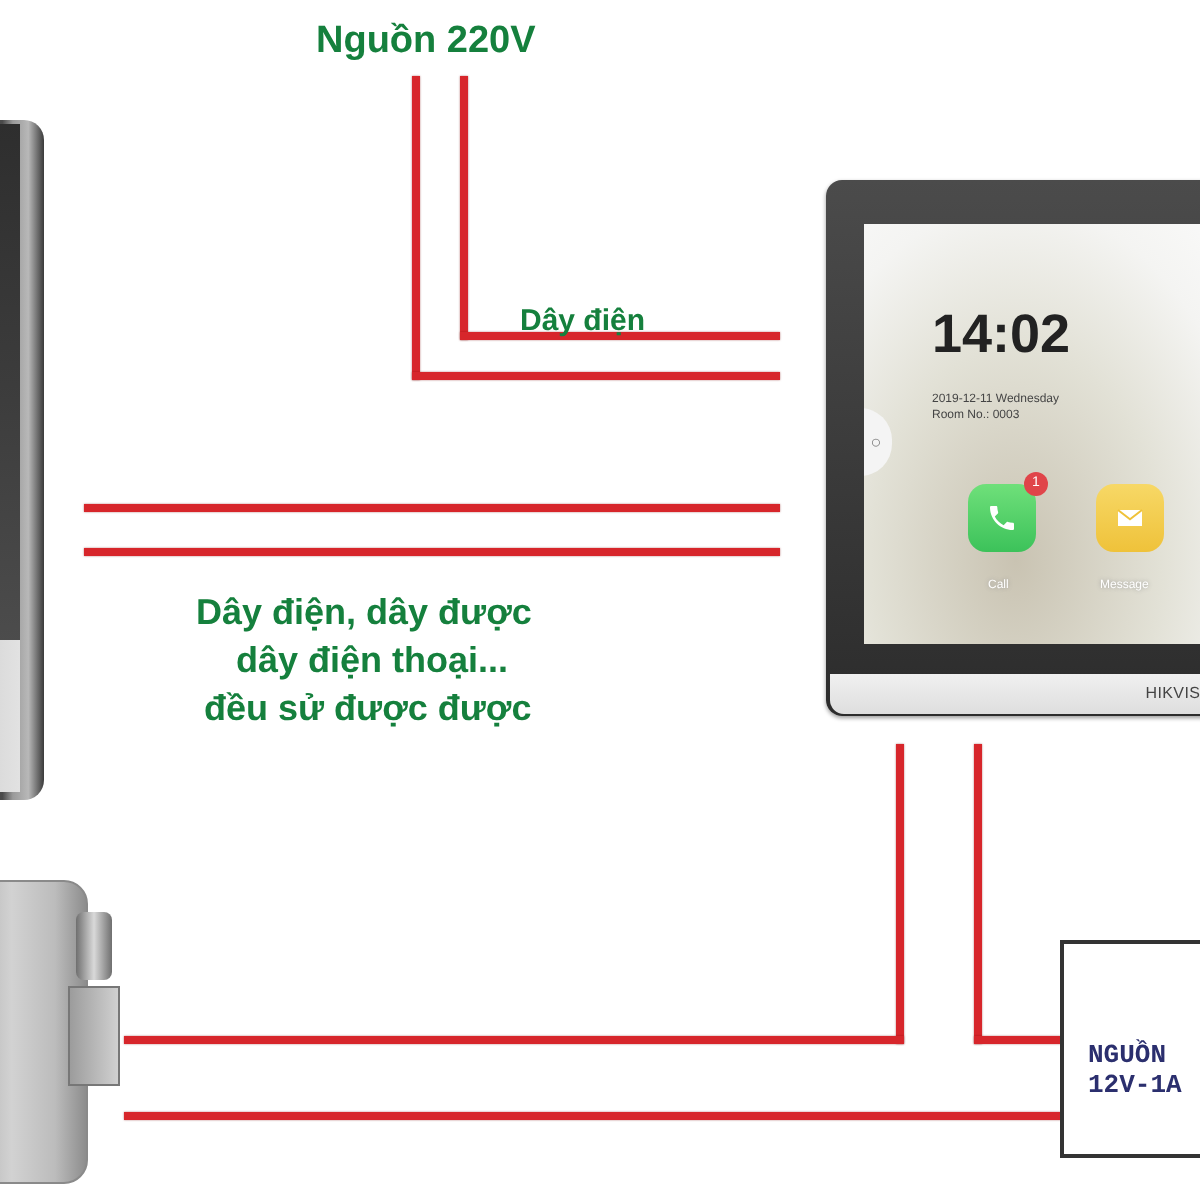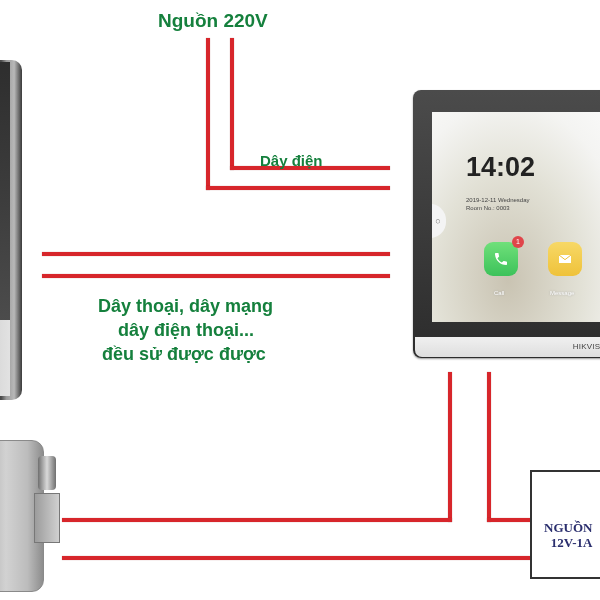--- a/index.html
+++ b/index.html
@@ -23,21 +23,21 @@
   .clock { position: absolute; left: 34px; top: 40px; font-size: 27px; color: #222; font-family: "Liberation Sans", sans-serif; font-weight: bold; }
   .date { position: absolute; left: 34px; top: 84px; font-size: 6px; color: #444; font-family: "Liberation Sans", sans-serif; line-height: 8px; }
   .app { position: absolute; width: 34px; height: 34px; border-radius: 9px; display: flex; align-items: center; justify-content: center; }
   .app-call { left: 52px; top: 130px; background: linear-gradient(180deg, #6fe07a, #3cc25a); }
   .app-msg { left: 116px; top: 130px; background: linear-gradient(180deg, #f7d866, #efc23a); }
   .app-label { position: absolute; top: 178px; font-size: 6px; color: #ffffff; text-shadow: 0 0 2px #999; font-family: "Liberation Sans", sans-serif; }
   .badge { position: absolute; left: 80px; top: 124px; width: 12px; height: 12px; border-radius: 50%; background: #e0454a; color: #fff; font-size: 7px; text-align: center; line-height: 12px; }
   .side-tab { position: absolute; left: -2px; top: 92px; width: 16px; height: 34px; background: #f4f4f4; border-radius: 0 16px 16px 0; display: flex; align-items: center; justify-content: center; font-size: 9px; color: #777; }
   
   .psu { left: 530px; top: 470px; width: 90px; height: 105px; border: 2px solid #333; background: #fff; }
-  .psu-text { position: absolute; left: 12px; top: 48px; font-size: 13px; font-weight: bold; color: #2b2f6e; line-height: 15px; text-align: right; font-family: Liberation Serif, serif; }
+  .psu-text { position: absolute; left: 12px; top: 48px; font-size: 13px; font-weight: bold; color: #2b2f6e; line-height: 15px; text-align: left; font-family: Liberation Mono, monospace; }
 </style>
 </head>
 <body>
 
 <div class="abs outdoor"></div>
 <div class="abs outdoor-panel"></div>
 <div class="abs outdoor-lower"></div>
 
 <div class="abs lock-body"></div>
 <div class="abs lock-knob"></div>
@@ -48,21 +48,21 @@
 <div class="wire" style="left:206px; top:38px; width:4px; height:152px;"></div>
 <div class="wire" style="left:206px; top:186px; width:184px; height:4px;"></div>
 <div class="wire" style="left:230px; top:38px; width:4px; height:132px;"></div>
 <div class="wire" style="left:230px; top:166px; width:160px; height:4px;"></div>
 
 <div class="label" style="left:260px; top:132px; font-size:15px;margin-top:20px;">Dây điện</div>
 
 <div class="wire" style="left:42px; top:252px; width:348px; height:4px;"></div>
 <div class="wire" style="left:42px; top:274px; width:348px; height:4px;"></div>
 
-<div class="label" style="left:98px; top:296px; font-size:18px;">Dây thoại, dây mạng</div>
+<div class="label" style="left:98px; top:296px; font-size:18px;">Dây điện, dây được</div>
 <div class="label" style="left:118px; top:320px; font-size:18px;">dây điện thoại...</div>
 <div class="label" style="left:102px; top:344px; font-size:18px;">đều sử được được</div>
 
 <div class="abs monitor"></div>
 <div class="abs screen">
   <div class="side-tab">○</div>
   <div class="clock">14:02</div>
   <div class="date">
     <div>2019-12-11 Wednesday</div>
     <div>Room No.: 0003</div>

